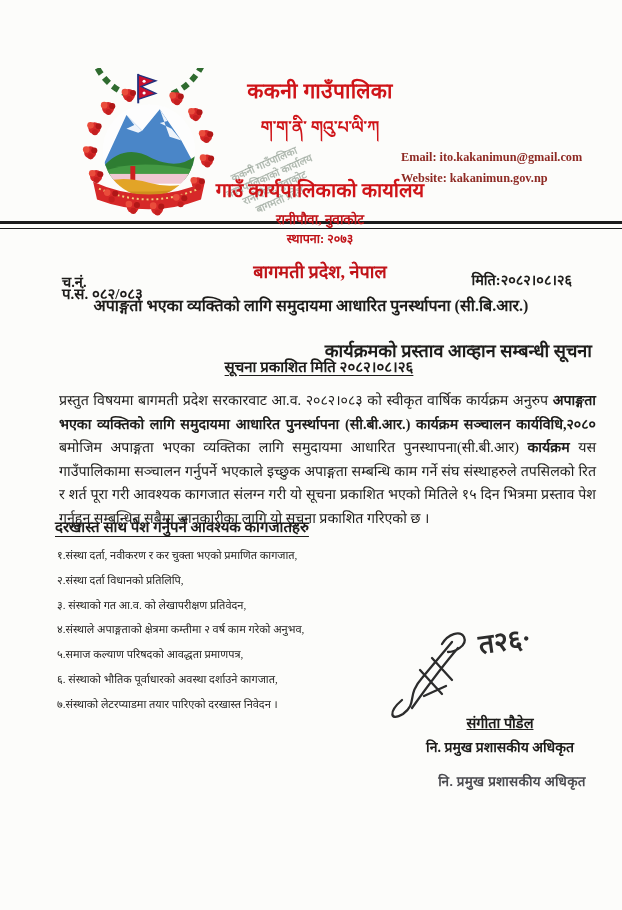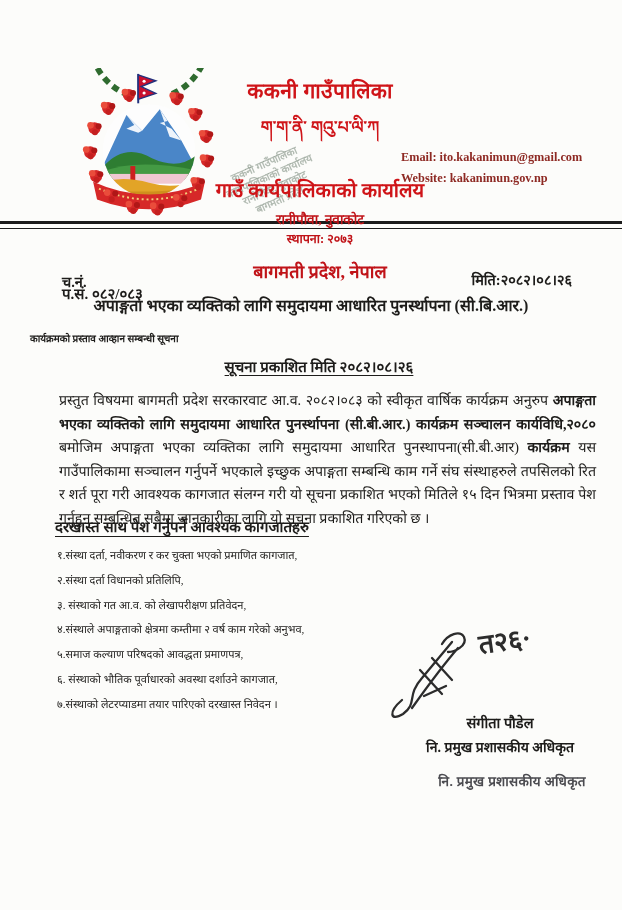--- a/index.html
+++ b/index.html
@@ -27,35 +27,35 @@
     font-size:10.5px;line-height:13px;text-align:center;font-weight:bold;}
   .rule{position:absolute;left:0;top:221px;width:622px;height:4px;z-index:2;
     border-top:3px solid #1b1b1b;border-bottom:1.5px solid #1b1b1b;}
   
   .ref1{position:absolute;left:62px;top:244px;font-size:15px;font-weight:bold;margin-top:39px;}
   .ref2{position:absolute;left:62px;top:271px;font-size:14.5px;font-weight:bold;}
   .date{position:absolute;right:50px;top:269px;font-size:14.5px;font-weight:bold;}
   
   .t1{position:absolute;left:30px;top:294px;width:562px;text-align:center;
     font-weight:bold;font-size:16px;}
-  .t2{position:absolute;left:30px;top:331px;width:562px;text-align:left;
-    font-weight:bold;font-size:10px;}
+  .t2{position:absolute;left:30px;top:338px;width:562px;text-align:right;
+    font-weight:bold;font-size:18px;}
   .t3{position:absolute;left:38px;top:356px;width:562px;text-align:center;
     font-weight:bold;font-size:15px;text-decoration:underline;text-underline-offset:3px;}
   
   .bodyp{position:absolute;left:55px;top:385px;width:537px;
     font-size:14.2px;line-height:23.6px;text-align:justify;margin:4px;}
   .reqhead{position:absolute;left:55px;top:516px;font-weight:bold;font-size:15px;
     text-decoration:underline;text-underline-offset:4px;}
   .reqlist{position:absolute;left:57px;top:543px;width:480px;font-size:11px;}
   .req-item{line-height:24.8px;}
   
   .sig-svg{position:absolute;left:388px;top:608px;width:185px;height:112px;z-index:2;}
   .signame{position:absolute;left:415px;top:712px;width:170px;text-align:center;
-    font-size:14.5px;font-weight:bold;}
+    font-size:14.5px;font-weight:bold;text-decoration:underline;}
   .sigdesig{position:absolute;left:398px;top:737px;width:204px;text-align:center;
     font-size:14px;font-weight:bold;}
   .sigstamp{position:absolute;left:412px;top:772px;width:200px;text-align:center;
     font-size:13.5px;font-weight:bold;color:#3d3d42;opacity:.92;letter-spacing:.3px;}
 </style>
 </head>
 <body>
 
 <div class="page">
 

